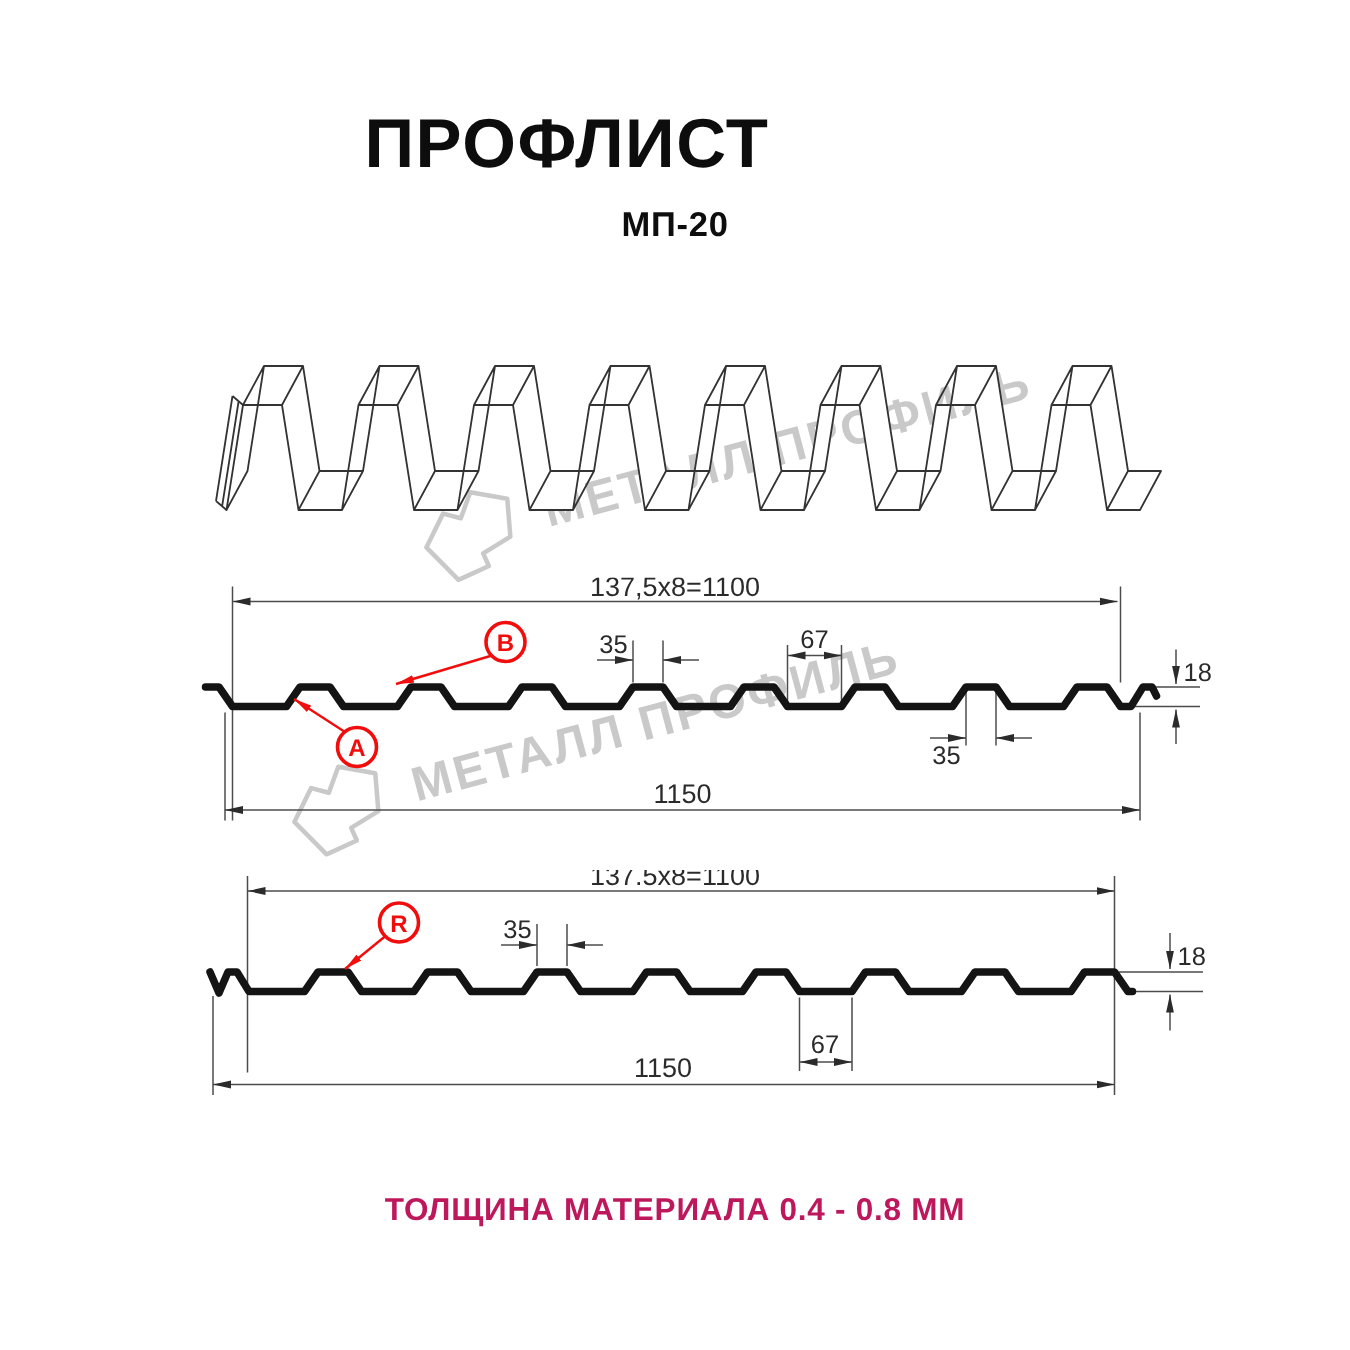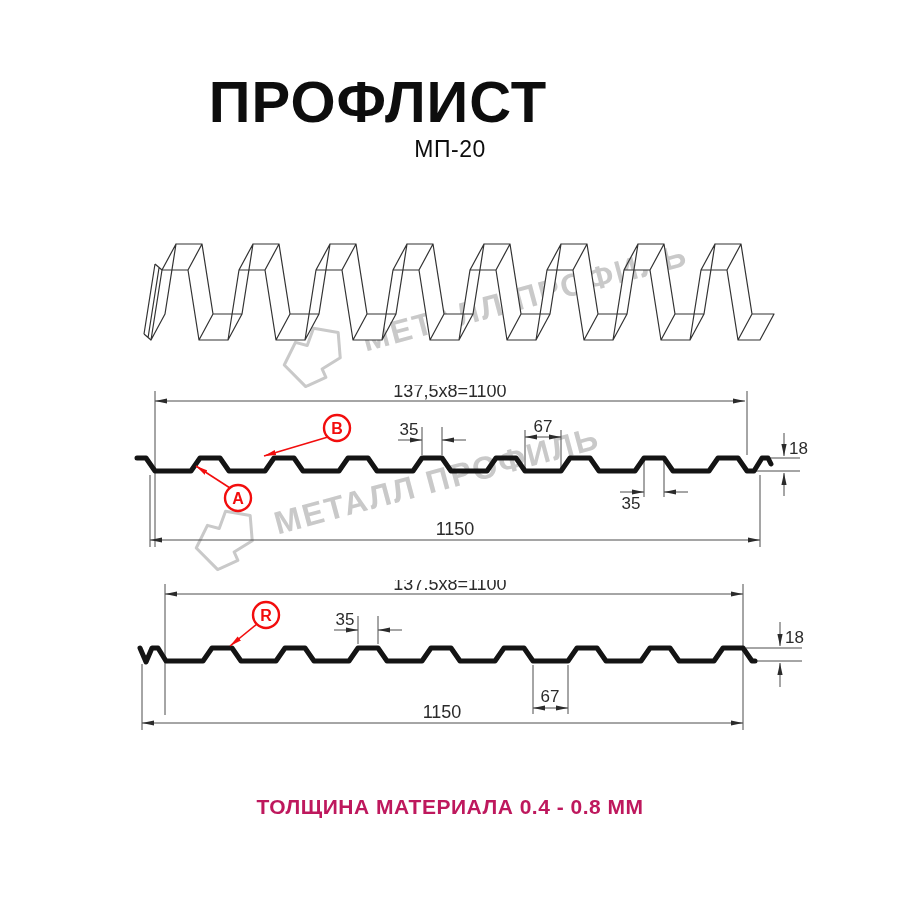--- a/index.html
+++ b/index.html
@@ -1,21 +1,21 @@
 <!DOCTYPE html>
 <html><head>
 <meta charset="utf-8">
 <style>
   html,body{margin:0;padding:0;}
   body{width:900px;height:900px;position:relative;background:#ffffff;
        font-family:"Liberation Sans","DejaVu Sans",sans-serif;overflow:hidden;}
   .abs{position:absolute;}
-  .title{left:0;top:68px;width:756px;text-align:center;font-size:58px;font-weight:700;
+  .title{left:0;top:68px;width:756px;text-align:center;font-size:46px;font-weight:700;
          letter-spacing:1px;color:#0d0d0d;}
-  .subtitle{left:0;top:136px;width:900px;text-align:center;font-size:23px;font-weight:400;
+  .subtitle{left:0;top:136px;width:900px;text-align:center;font-size:23px;font-weight:700;
             color:#0d0d0d;letter-spacing:0.5px;}
   .footer{left:0;top:795px;width:900px;text-align:center;font-size:21px;font-weight:700;
           color:#be185d;letter-spacing:0.5px;}
   .wm{display:flex;align-items:center;gap:14px;transform-origin:0 100%;transform:rotate(-15deg);
       pointer-events:none;}
   .wm-text{font-size:32px;font-weight:700;color:#c9c9c9;letter-spacing:2px;white-space:nowrap;}
   .wm1{left:284px;top:332px;}
   .wm2{left:196px;top:515px;}
   svg text{font-family:"Liberation Sans","DejaVu Sans",sans-serif;font-size:17px;fill:#2b2b2b;}
   svg text.big{font-size:18px;}

